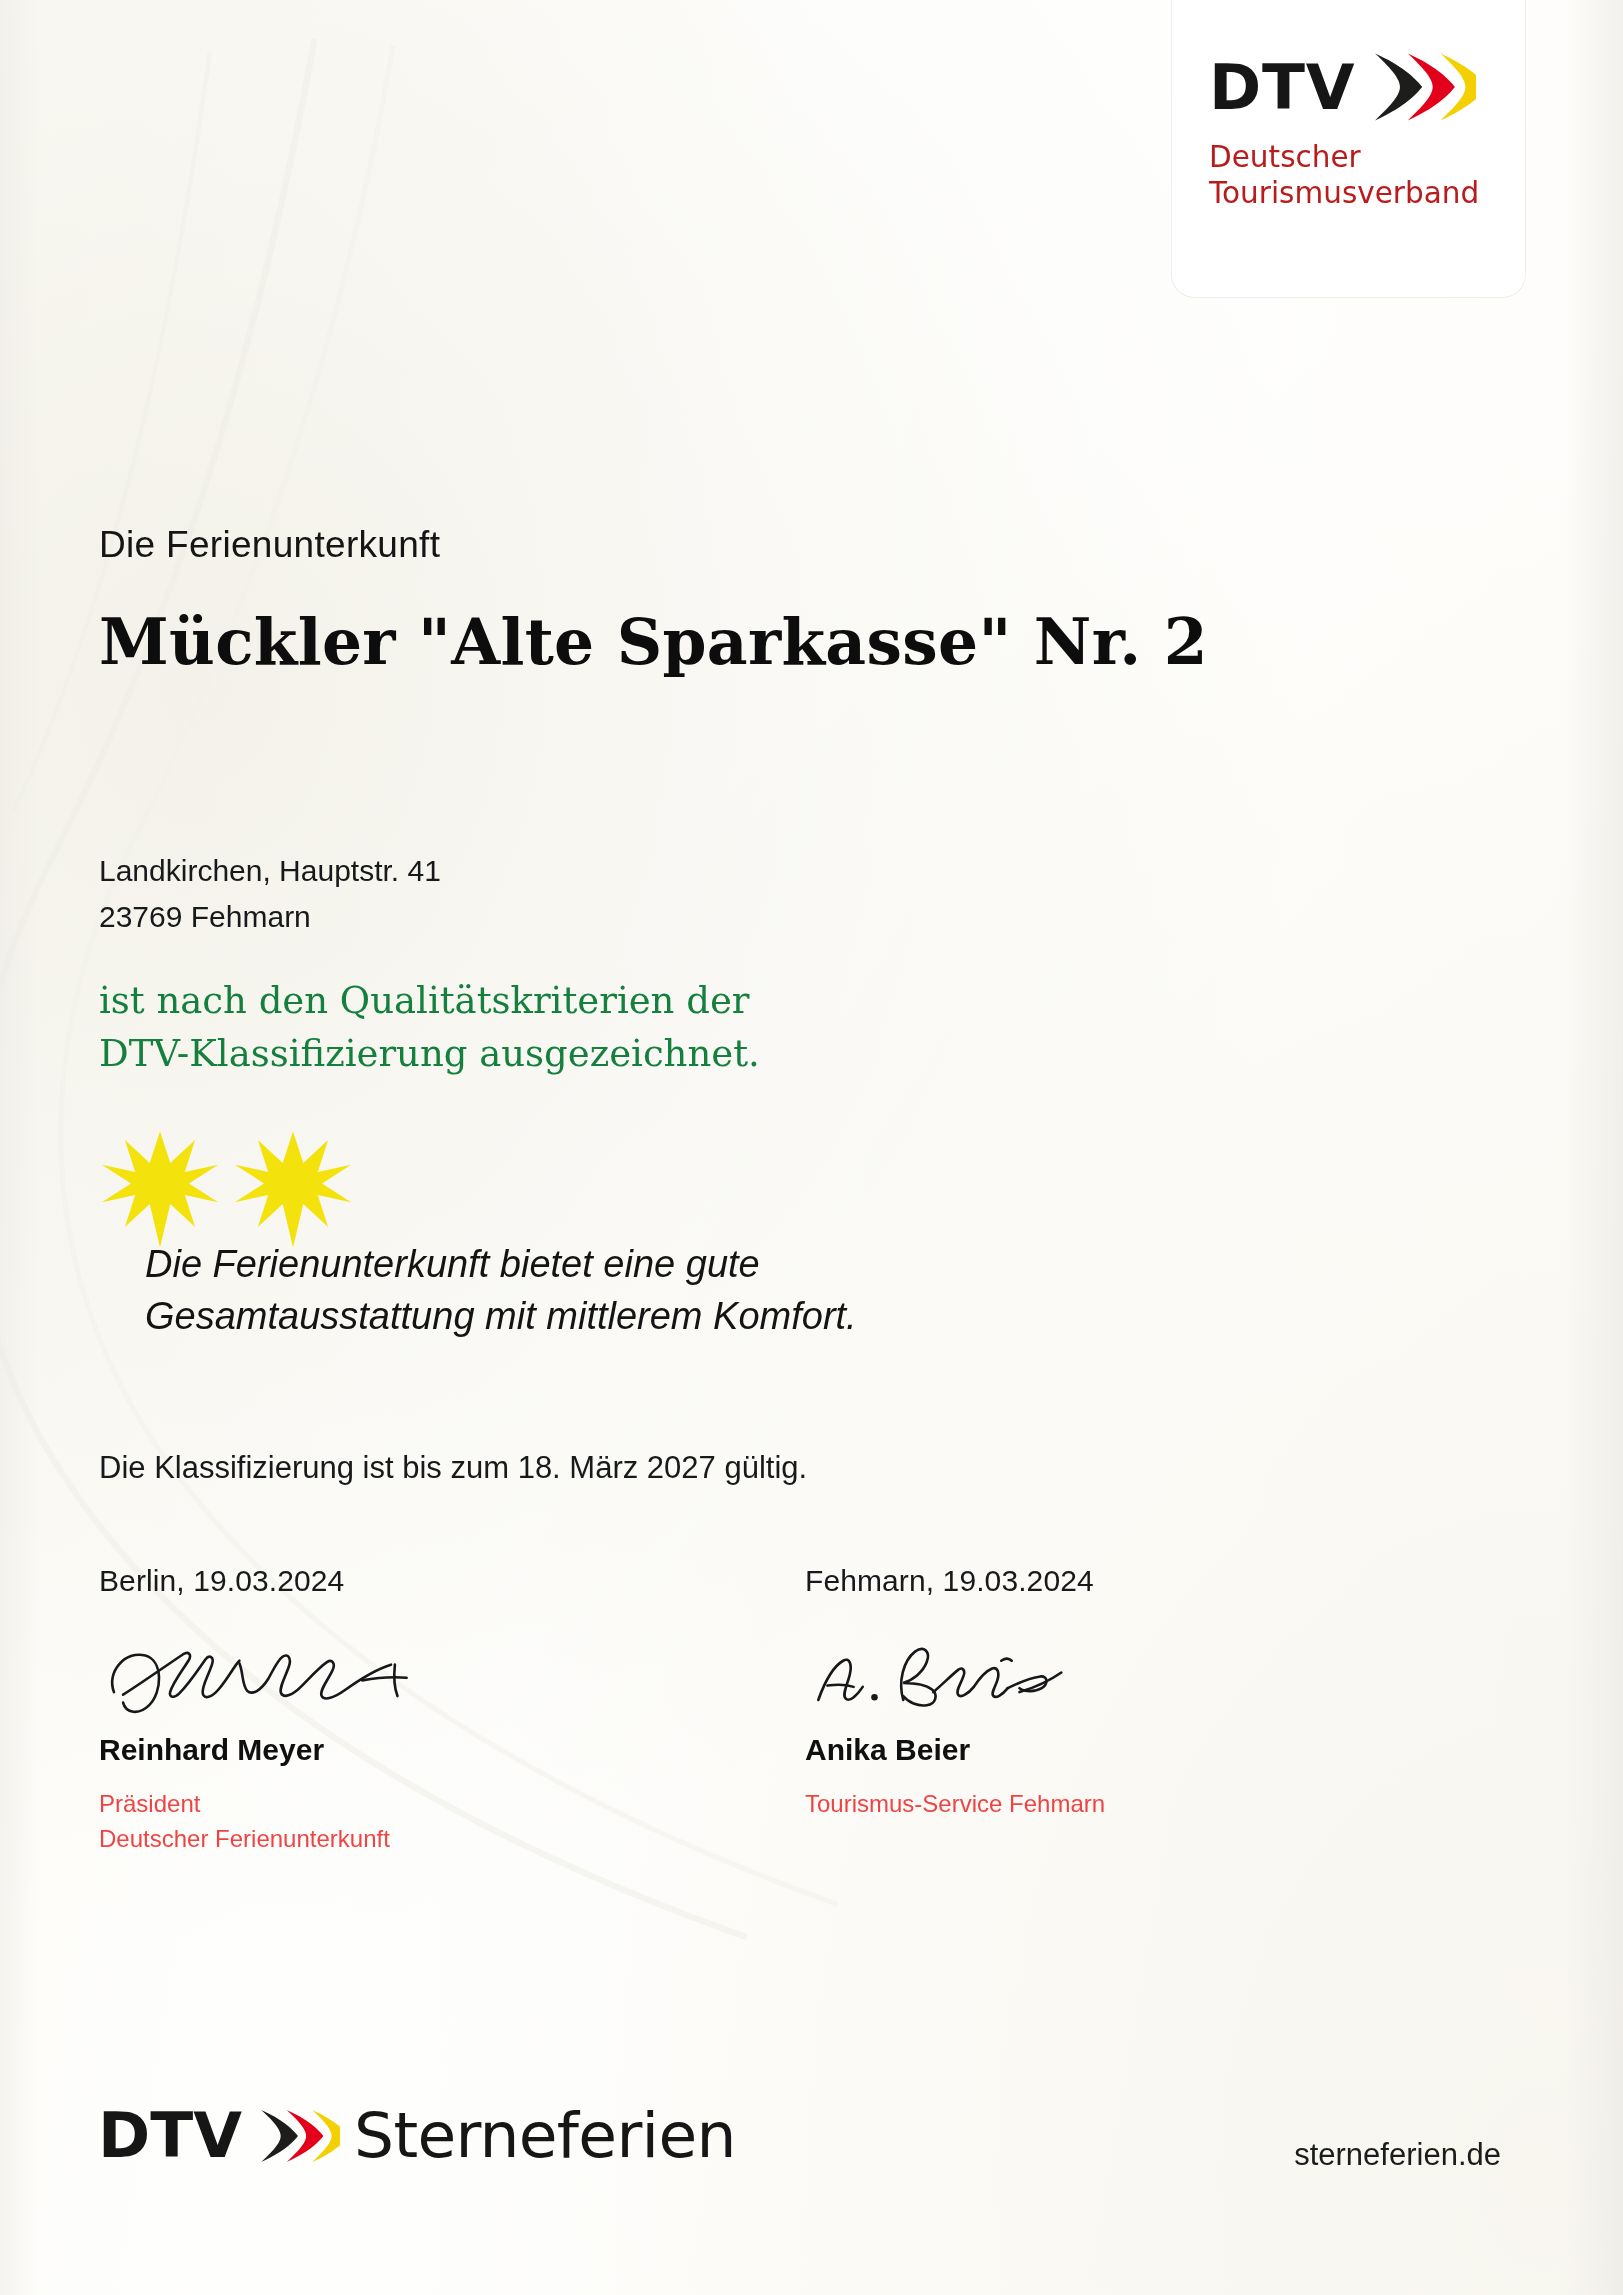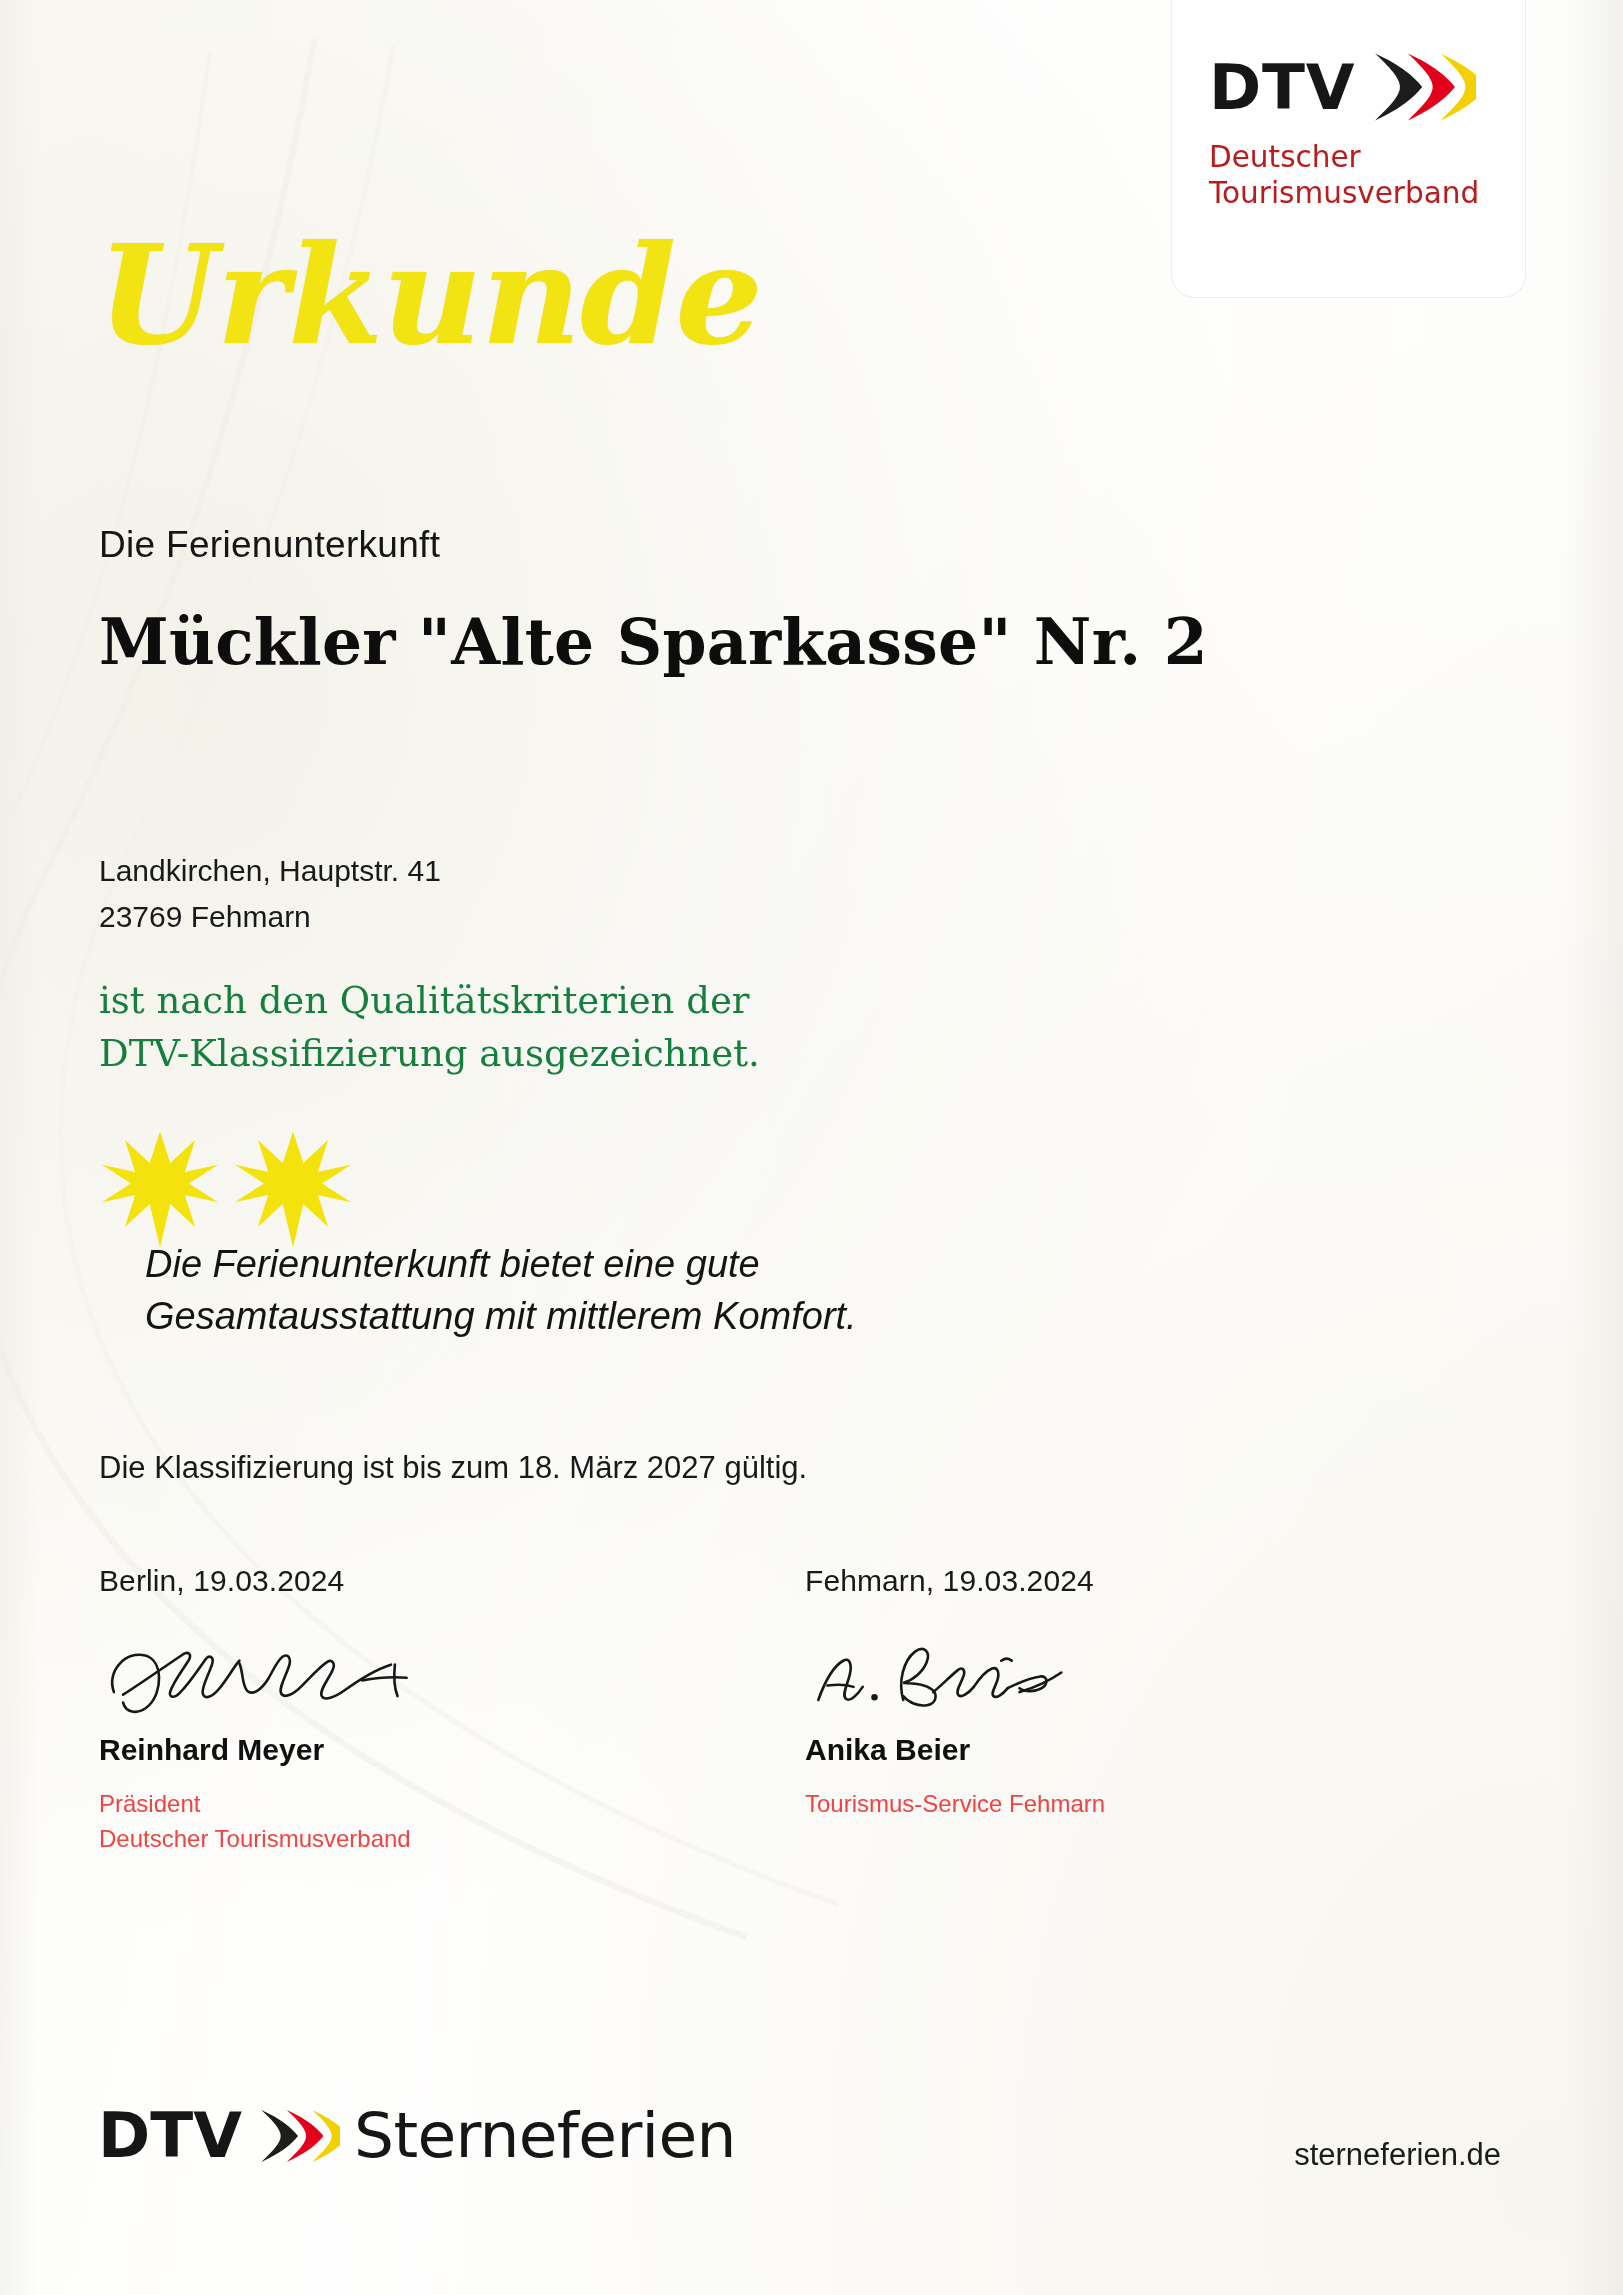--- a/index.html
+++ b/index.html
@@ -276,21 +276,20 @@
           <path d="M106 4 C 146 22 166 40 178 55 C 166 70 146 88 106 106 C 134 80 144 66 144 55 C 144 44 134 30 106 4 Z" fill="#f5d000"></path>
         </svg>
       </span>
     </div>
     <div class="dtv-badge-sub">
       <div>Deutscher</div>
       <div>Tourismusverband</div>
     </div>
   </div>
 
-  <div class="urkunde">Urkunde</div>
 
   <div class="lbl-ferienunterkunft">Die Ferienunterkunft</div>
   <div class="object-name">Mückler "Alte Sparkasse" Nr. 2</div>
 
   <div class="address">
     <div>Landkirchen, Hauptstr. 41</div>
     <div>23769 Fehmarn</div>
   </div>
 
   <div class="criteria">
@@ -325,21 +324,21 @@
         <path d="M22 92 C 10 60 40 28 70 36 C 98 44 96 92 76 112 C 60 128 40 124 36 108" stroke="#16181a" stroke-width="4" stroke-linecap="round"></path>
         <path d="M36 96 C 70 74 104 50 128 34 C 136 29 142 34 136 44 C 126 60 112 78 108 92 C 106 100 114 102 122 94 C 138 78 152 56 162 42 C 168 34 176 38 172 50 C 166 68 156 84 158 94 C 160 104 172 100 182 88 C 196 72 206 52 214 44" stroke="#16181a" stroke-width="4" stroke-linecap="round"></path>
         <path d="M214 48 C 220 62 218 82 226 90 C 234 98 248 88 258 72 C 266 58 272 44 280 38 C 288 32 294 40 290 52 C 284 70 274 86 278 94 C 282 102 296 96 308 84 C 322 70 336 54 348 46 C 356 41 362 48 356 60 C 348 76 336 90 340 98 C 344 106 360 100 374 90 C 396 74 420 58 446 50" stroke="#16181a" stroke-width="4" stroke-linecap="round"></path>
         <path d="M402 74 C 424 70 448 68 470 70" stroke="#16181a" stroke-width="4" stroke-linecap="round"></path>
         <path d="M452 50 C 450 70 452 88 456 98" stroke="#16181a" stroke-width="4" stroke-linecap="round"></path>
       </svg>
     </div>
     <div class="sig-name">Reinhard Meyer</div>
     <div class="sig-role">
       <div>Präsident</div>
-      <div>Deutscher Tourismusverband</div>
+      <div>Deutscher Ferienunterkunft</div>
     </div>
   </div>
 
   <div class="sig-col right">
     <div class="sig-place">Fehmarn, 19.03.2024</div>
     <div class="sig-scribble">
       <svg width="301" height="98" viewBox="0 0 460 150" fill="none" aria-hidden="true">
         <path d="M20 104 C 30 76 44 52 58 44 C 68 38 72 50 68 66 C 64 82 56 96 62 102 C 68 108 80 96 88 84" stroke="#16181a" stroke-width="4" stroke-linecap="round"></path>
         <path d="M34 82 C 48 80 62 80 74 84" stroke="#16181a" stroke-width="4" stroke-linecap="round"></path>
         <circle cx="106" cy="100" r="5" fill="#16181a"></circle>

